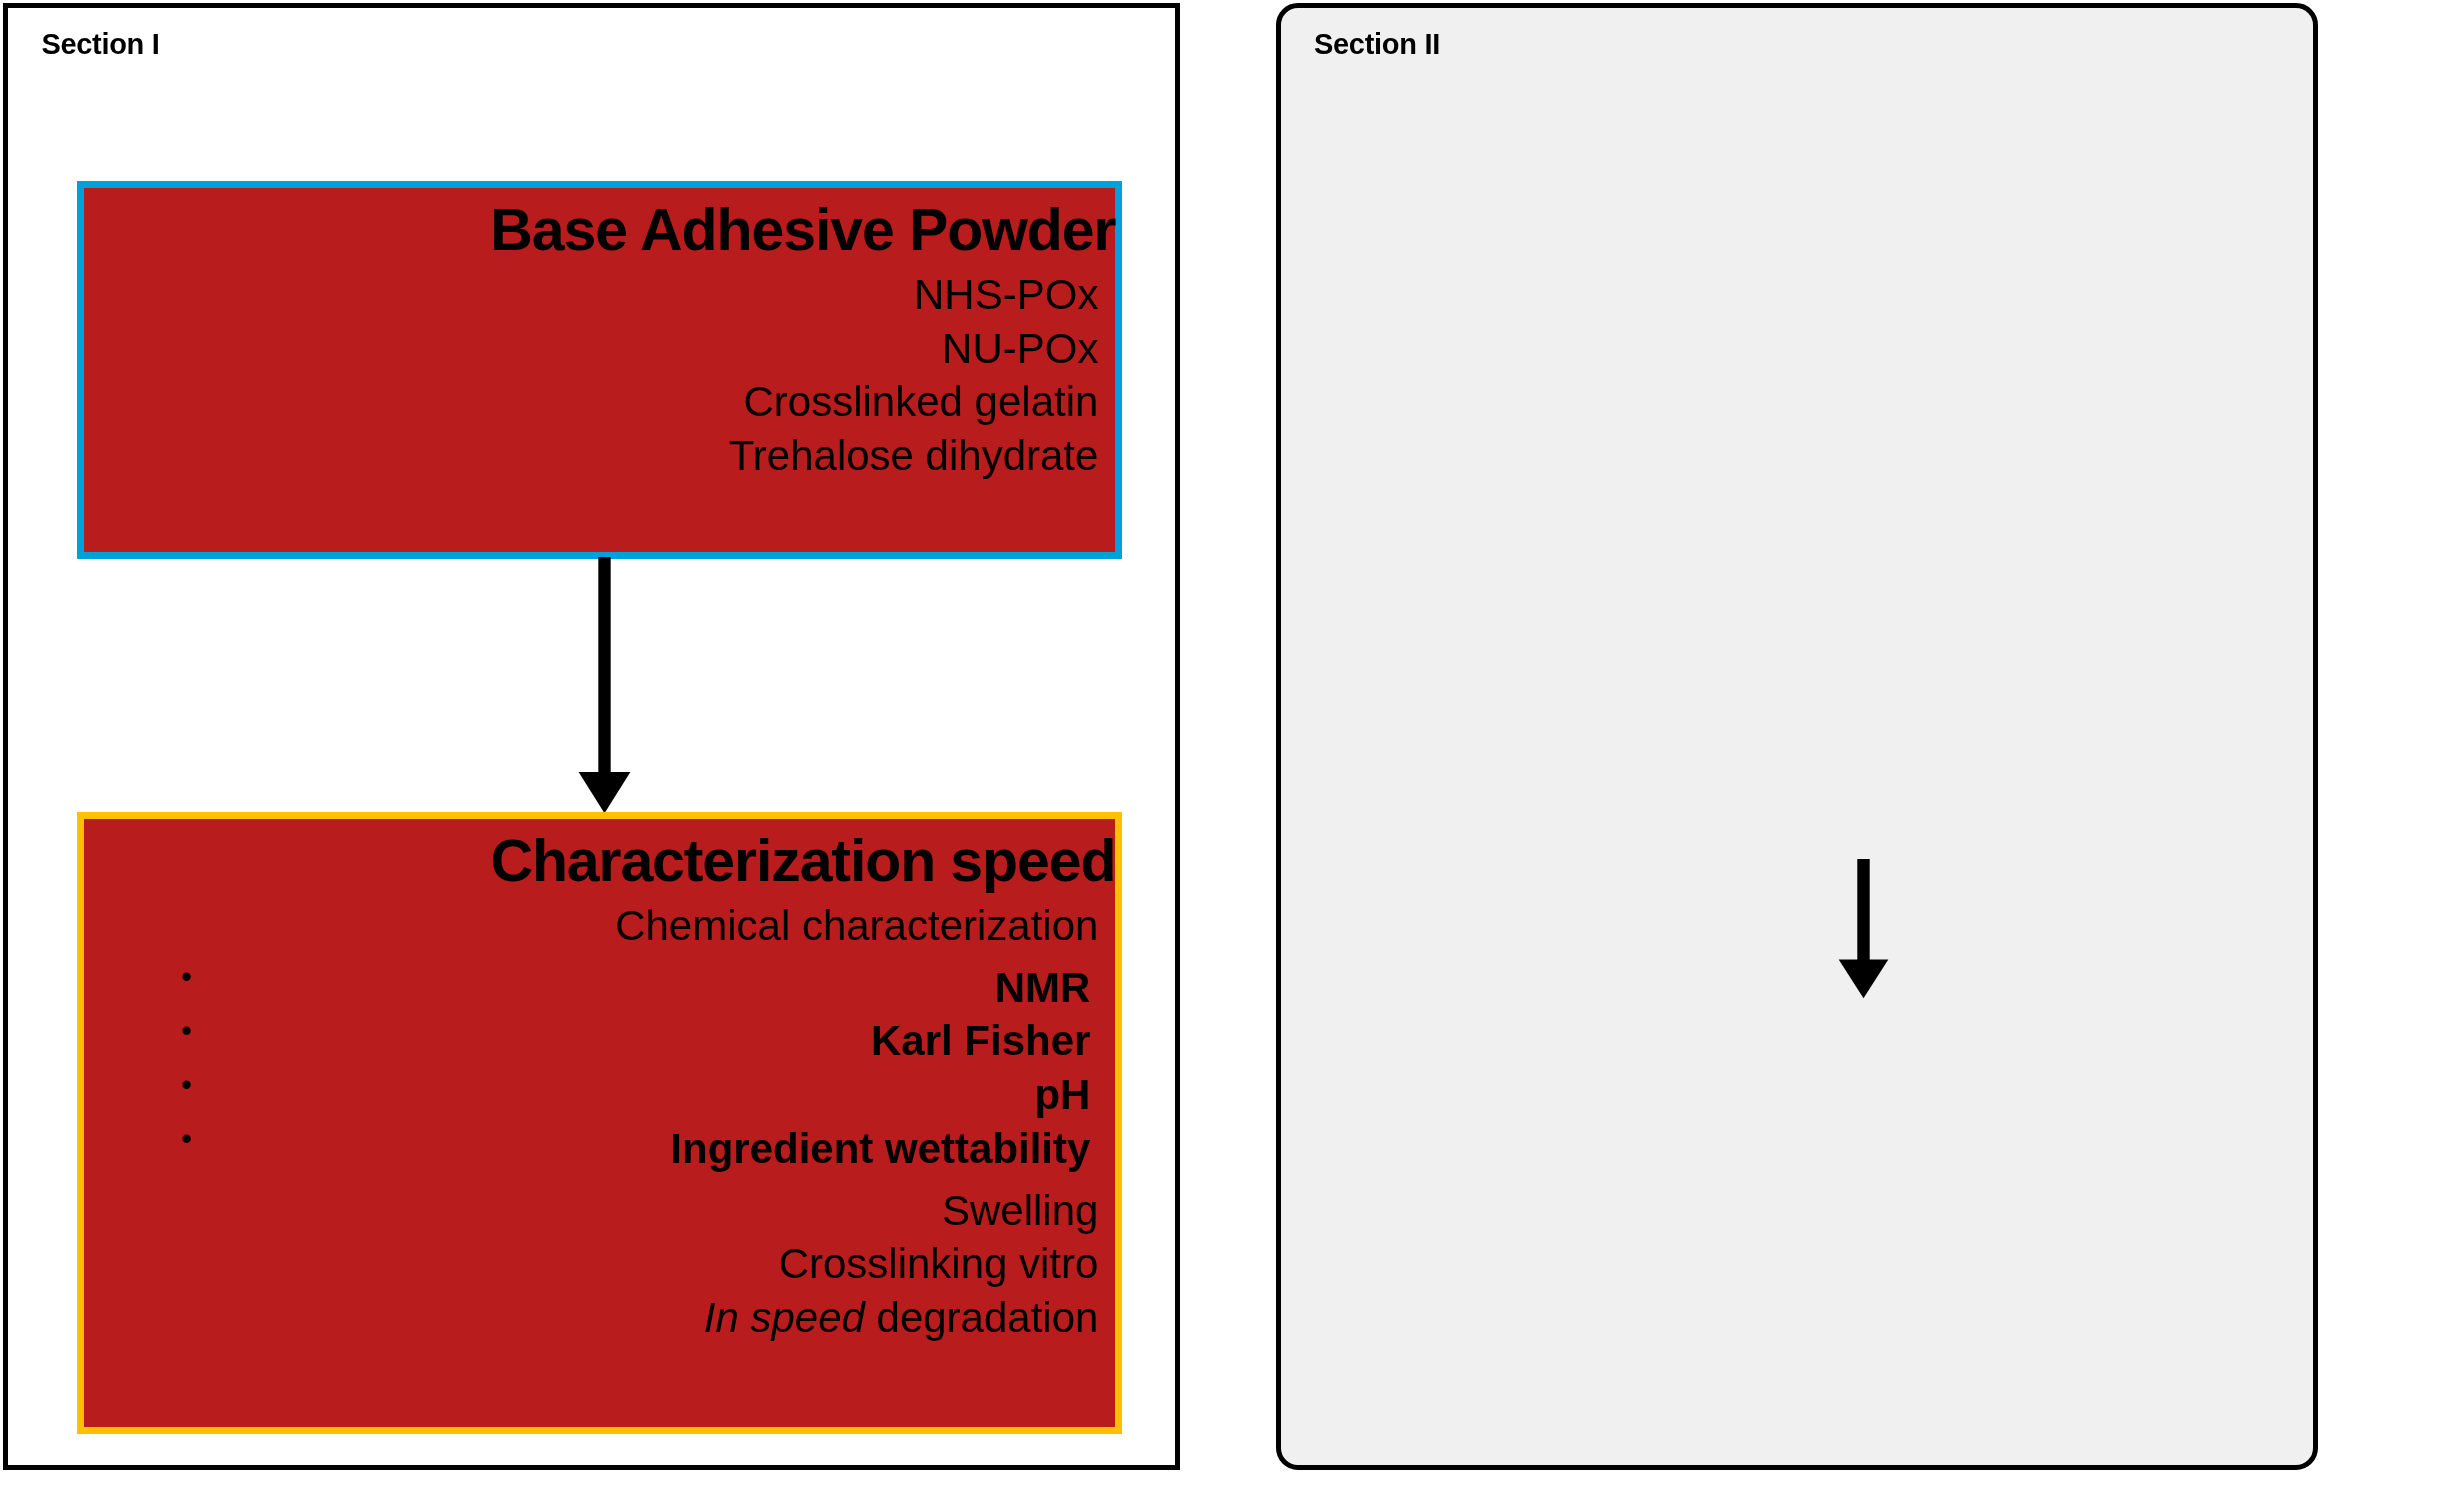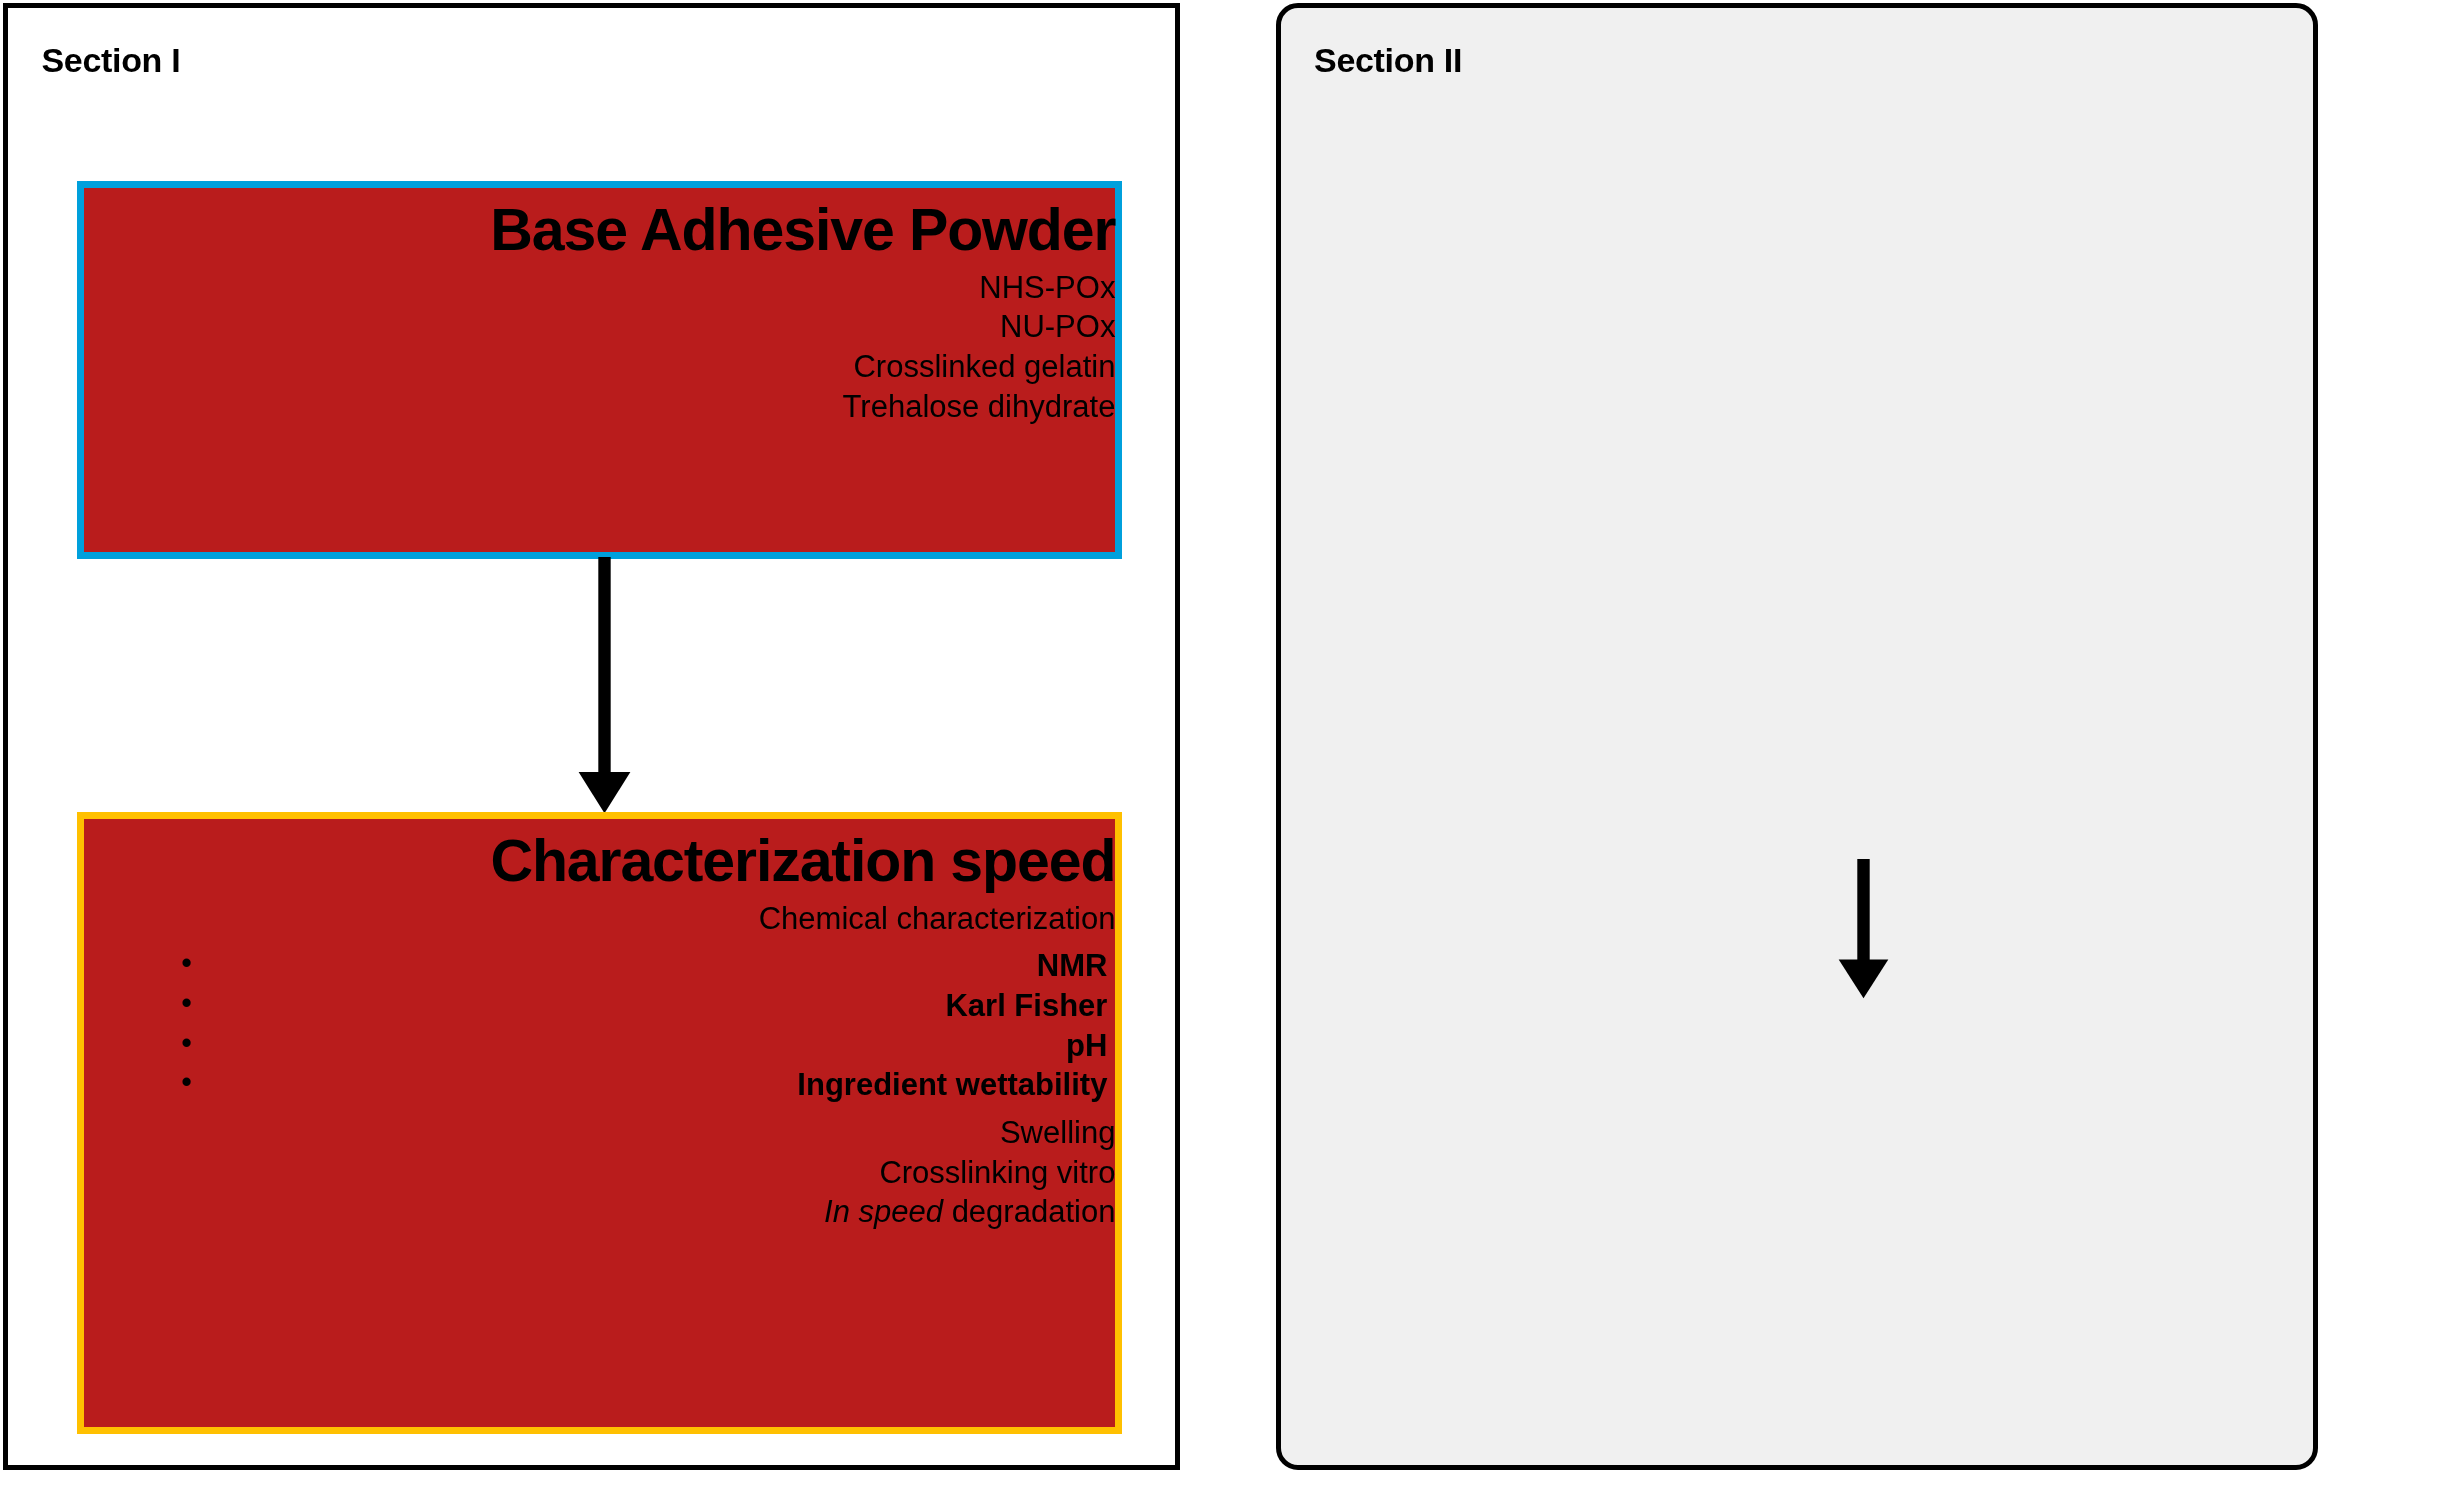--- a/index.html
+++ b/index.html
@@ -33,22 +33,22 @@
     top: 3.4px;
     width: 1042px;
     height: 1467px;
     background: #f0f0f0;
     border-radius: 22px;
   }
 
   .section-label {
     position: absolute;
     left: 33px;
-    top: 33px;
-    font-size: 34px;
+    top: 20px;
+    font-size: 29px;
     font-weight: bold;
     color: #000000;
     letter-spacing: -0.3px;
     white-space: nowrap;
   }
 
   
   .card {
     position: absolute;
     box-sizing: border-box;
@@ -66,22 +66,22 @@
     font-weight: bold;
     line-height: 1.0;
     color: #000000;
     letter-spacing: -1.1px;
     padding: 12.4px 0 0 17px;
     white-space: nowrap;
     font-stretch: condensed;
   }
 
   .card-body {
-    padding: 8px 0 0 17px;
-    font-size: 31px;
+    padding: 8px 17px 0 17px;
+    font-size: 42px;
     line-height: 1.28;
     color: #000000;
   }
   .line { white-space: nowrap; }
   .line.italic-lead > i { font-style: italic; }
 
   .bullets {
     list-style: none;
     margin: 8px;
     padding: 0;

